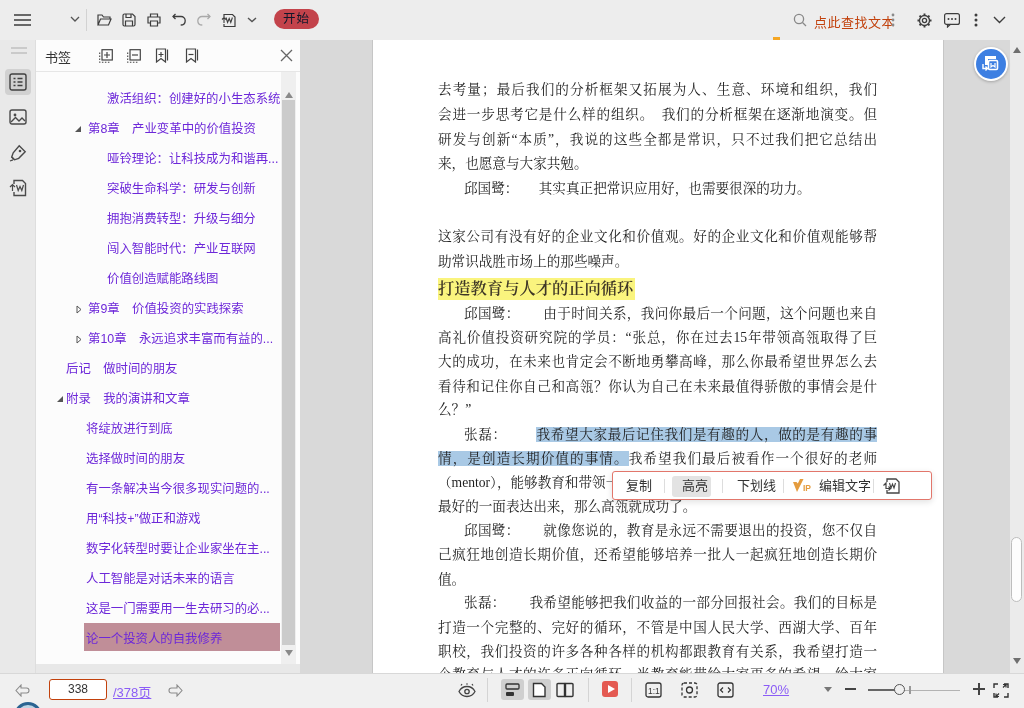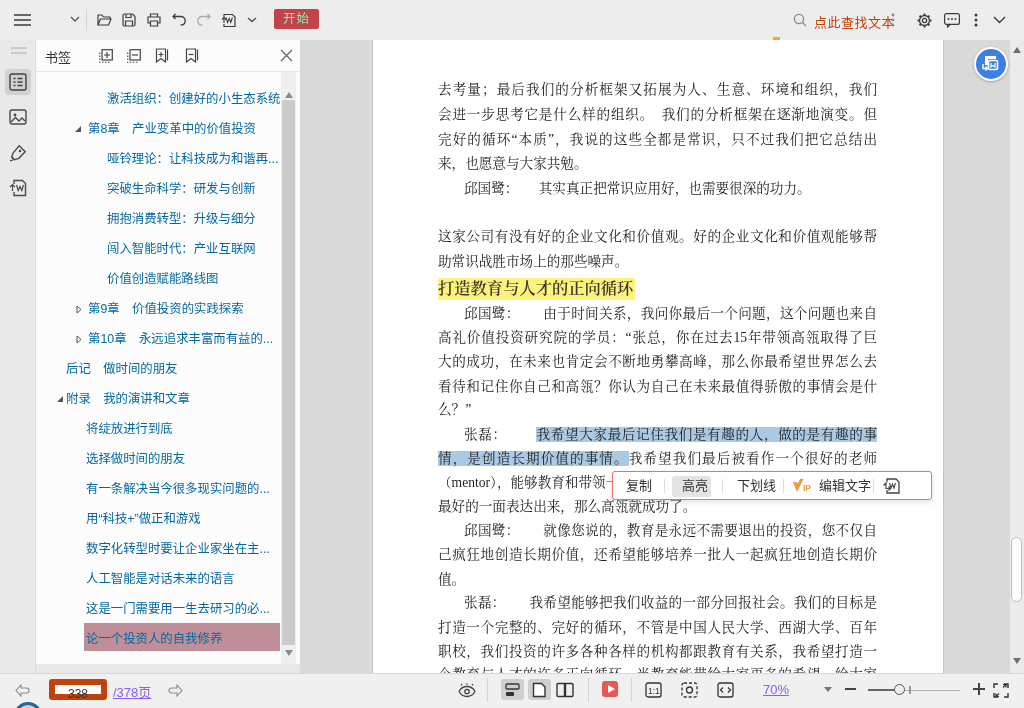--- a/index.html
+++ b/index.html
@@ -1,28 +1,28 @@
 <!DOCTYPE html>
 <html><head><meta charset="utf-8">
 <style>
 html,body{margin:0;padding:0;width:1024px;height:708px;overflow:hidden;}
 body{font-family:"Liberation Sans","Noto Sans CJK SC","Noto Sans SC","WenQuanYi Micro Hei",sans-serif;background:#e8e8e8;position:relative;}
 .abs{position:absolute;}
 
 #topbar{left:0;top:0;width:1024px;height:40px;background:#ededed;}
 .tab{font-size:13.5px;color:#333;letter-spacing:1px;margin-top:32px;}
-.pill{left:274px;top:9px;width:45px;height:20px;background:#c3434b;border-radius:2px;color:#86efac;font-size:12.5px;text-align:center;line-height:20px;letter-spacing:1px;}
+.pill{left:274px;top:9px;width:45px;height:20px;background:#c3434b;border-radius:10px;color:#0f172a;font-size:12.5px;text-align:center;line-height:20px;letter-spacing:1px;}
 .ticon{top:13px;}
 svg{display:block;}
 
 #strip{left:0;top:40px;width:36px;height:633px;background:#e9e9e9;border-right:1px solid #dedede;box-sizing:border-box;}
 
 #panel{left:36px;top:40px;width:264px;height:624px;background:#fcfcfc;}
 #phead{left:0;top:0;width:264px;height:31px;border-bottom:1px solid #e6e6e6;}
-.bm{font-size:12.4px;color:#0369a1;white-space:nowrap;height:30px;line-height:30px;}
+.bm{font-size:12.4px;color:#6d28d9;white-space:nowrap;height:30px;line-height:30px;}
 
 #doc{left:300px;top:40px;width:710px;height:633px;background:#d9d9d9;overflow:hidden;}
 #page{left:73px;top:0;width:570px;height:633px;background:#ffffff;box-shadow:0 0 0 1px #c6c6c6;}
 .dl{position:absolute;left:65px;width:439px;font-family:"Liberation Serif","Noto Serif CJK SC","Noto Serif SC","AR PL UMing CN",serif;font-size:13.6px;color:#1f1f1f;white-space:nowrap;line-height:20px;}
 .j{white-space:normal;text-align:justify;text-align-last:justify;word-break:keep-all;overflow:hidden;height:20px;}
 .sel{background:#a9c9e5;}
 .ind{text-indent:26px;}
 .hd{font-weight:600;font-size:16.3px;color:#403827;}
 .hbg{background:#faf47e;padding:1px 2px 2px 0;}
 
@@ -211,21 +211,21 @@
       </svg>
 <svg class="abs" style="left:4px;top:578px" width="8" height="6" viewBox="0 0 8 6">
         <path d="M0 0h8L4 6z" fill="#8a8a8a"></path>
       </svg>
 </div>
 </div>
 <div class="abs" id="doc">
     <div class="abs" id="page">
 <div class="dl j" style="top:40.0px">去考量；最后我们的分析框架又拓展为人、生意、环境和组织，我们</div>
 <div class="dl j" style="top:65.3px">会进一步思考它是什么样的组织。　我们的分析框架在逐渐地演变。但</div>
-<div class="dl j" style="top:89.9px">完好的循环“本质”，我说的这些全都是常识，只不过我们把它总结出</div>
+<div class="dl j" style="top:89.9px">研发与创新“本质”，我说的这些全都是常识，只不过我们把它总结出</div>
 <div class="dl" style="top:114.4px">来，也愿意与大家共勉。</div>
 <div class="dl ind" style="top:139.0px">邱国鹭：　　其实真正把常识应用好，也需要很深的功力。</div>
 <div class="dl" style="top:211.9px">助常识战胜市场上的那些噪声。</div>
 <div class="dl j" style="top:187.3px">这家公司有没有好的企业文化和价值观。好的企业文化和价值观能够帮</div>
 <div class="dl hd" style="top:238.5px"><span class="hbg">打造教育与人才的正向循环</span></div>
 <div class="dl j ind" style="top:263.6px">邱国鹭：　　  由于时间关系，我问你最后一个问题，这个问题也来自</div>
 <div class="dl j" style="top:288.2px">高礼价值投资研究院的学员：“张总，你在过去15年带领高瓴取得了巨</div>
 <div class="dl j" style="top:311.9px">大的成功，在未来也肯定会不断地勇攀高峰，那么你最希望世界怎么去</div>
 <div class="dl j" style="top:336.5px">看待和记住你自己和高瓴？你认为自己在未来最值得骄傲的事情会是什</div>
 <div class="dl" style="top:360.2px">么？”</div>
@@ -278,21 +278,21 @@
 <svg class="abs" style="left:270px;top:6px" width="17" height="16" viewBox="0 0 17 16">
       <path d="M4 4V1h9l3 3v11H4v-3" fill="none" stroke="#444" stroke-width="1.3"></path>
       <path d="M6.5 5l1.5 5 1.5-4 1.5 4 1.5-5" fill="none" stroke="#444" stroke-width="1.1"></path>
       <path d="M0.5 7.5L3 5v5.5h4M5.5 8.5L7.5 10.5 5.5 12.5" fill="none" stroke="#444" stroke-width="1.2"></path>
     </svg>
 </div>
 <div class="abs" id="sbar">
 <svg class="abs" style="left:15px;top:10px" width="15" height="13" viewBox="0 0 15 13">
       <path d="M6 1L1 6.5 6 12V9h5.5a2.5 2.5 0 000-5H6z" fill="none" stroke="#8b8b8b" stroke-width="1.1"></path>
     </svg>
-<div class="abs" style="left:49px;top:5px;width:58px;height:21px;background:#fff;border:6px solid #c2410c;border-radius:3px;box-sizing:border-box;text-align:center;font-size:12px;color:#333;line-height:19px">338</div>
+<div class="abs" style="left:49px;top:5px;width:58px;height:21px;background:#fff;border:1px solid #c2410c;border-radius:3px;box-sizing:border-box;text-align:center;font-size:12px;color:#333;line-height:19px">338</div>
 <div class="abs stxt" style="left:113px;top:8px">/378页</div>
 <svg class="abs" style="left:168px;top:10px" width="15" height="13" viewBox="0 0 15 13">
       <path d="M9 1l5 5.5L9 12V9H3.5a2.5 2.5 0 010-5H9z" fill="none" stroke="#8b8b8b" stroke-width="1.1"></path>
     </svg>
 <div class="abs" style="left:14px;top:28px;width:28px;height:28px;border-radius:50%;background:#bcd4e4;border:3px solid #2a6391;box-sizing:border-box"></div>
 <svg class="abs" style="left:457px;top:9px" width="20" height="15" viewBox="0 0 20 15">
       <path d="M10 3.5C6 3.5 3.3 6 2 8.5 3.3 11 6 13.5 10 13.5s6.7-2.5 8-5C16.7 6 14 3.5 10 3.5z" fill="none" stroke="#444" stroke-width="1.3"></path>
       <circle cx="10" cy="8.5" r="2.2" fill="none" stroke="#444" stroke-width="1.3"></circle>
       <path d="M4 2.5L5 1M10 1.8V0.2M16 2.5L15 1" stroke="#444" stroke-width="1.2"></path>
     </svg>

